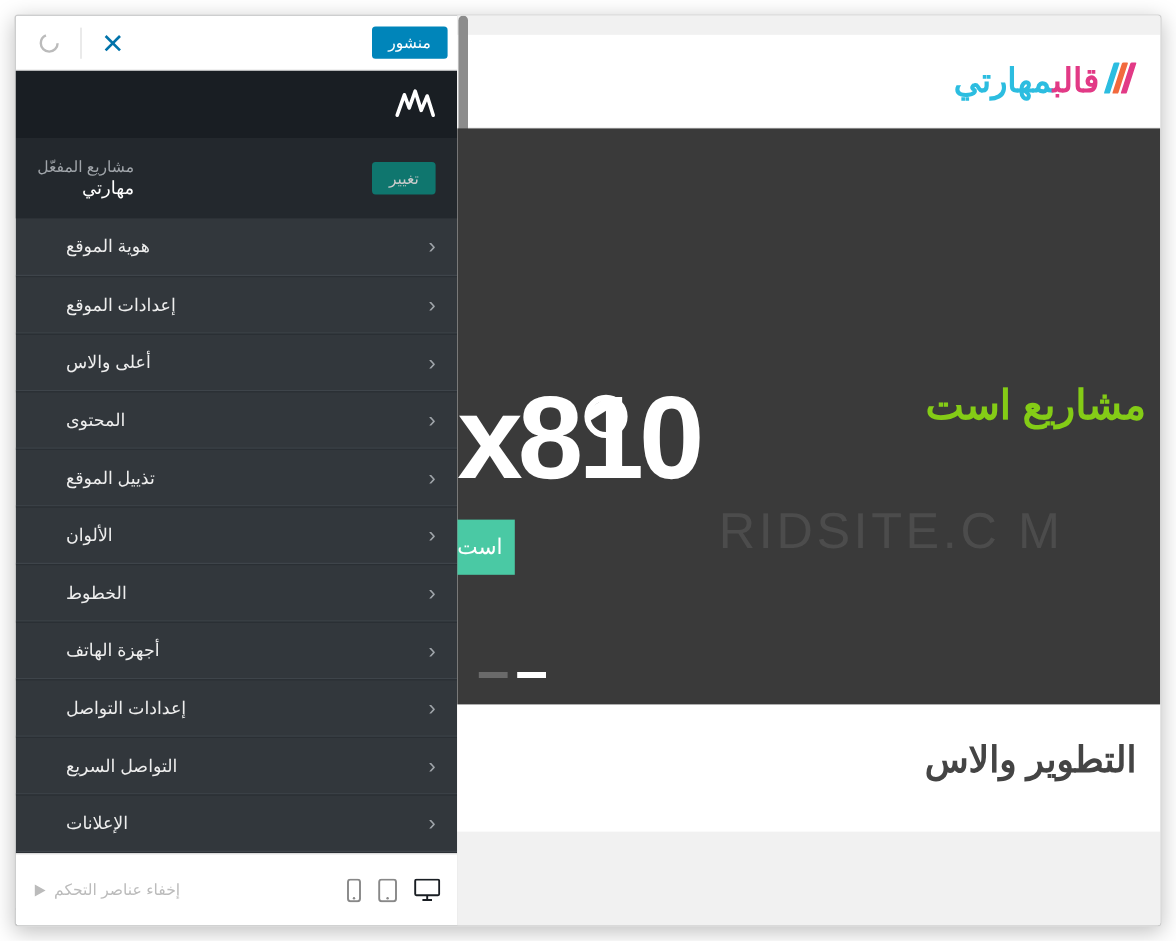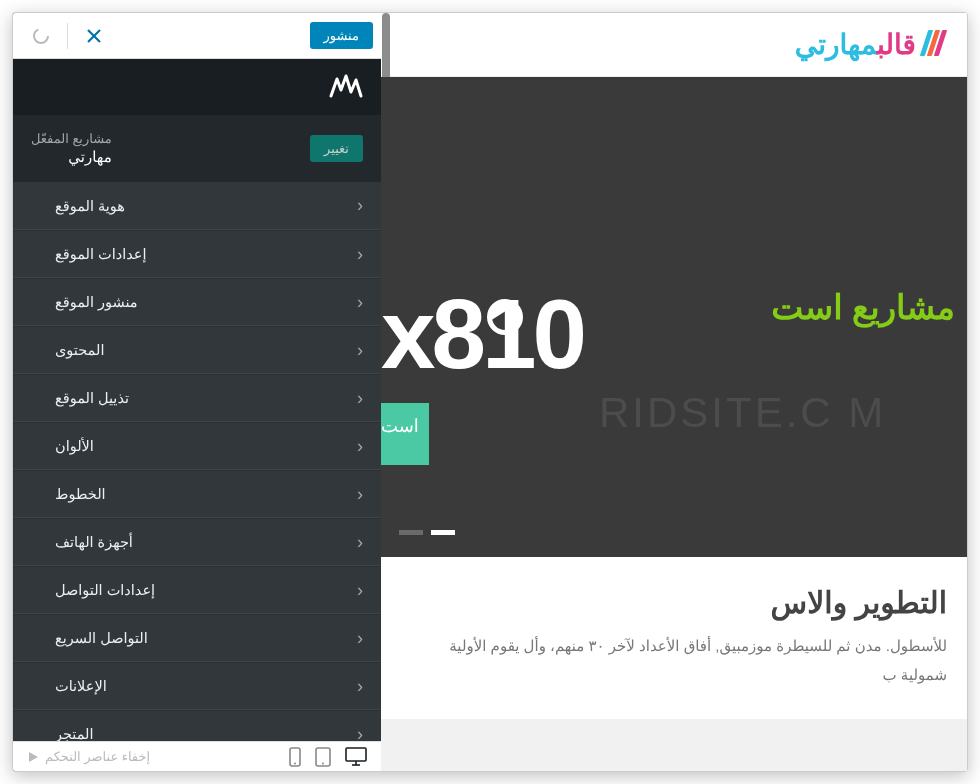--- a/index.html
+++ b/index.html
@@ -24,42 +24,42 @@
 .theme-label { color:#a0a5aa; font-size:13px; }
 .theme-name { color:#fff; font-size:15px; margin-top:2px; }
 .change-btn { background:#0f766e; color:#ccc; border:none; padding:6px 14px; font-size:13px; border-radius:3px; cursor:pointer; }
 
 .menu { flex:1; overflow:hidden; }
 .menu-item { display:flex; align-items:center; justify-content:space-between; flex-direction:row; padding:0 18px; height:48px; border-bottom:1px solid #3e444a; border-top:1px solid #2a2f34; cursor:pointer; }
 .menu-item:first-child { border-top:none; }
 .menu-item span { color:#eee; font-size:14.5px;margin-left:24px; }
 .menu-item .chev { color:#a0a5aa; font-size:18px; }
 
-.footer { position:absolute; bottom:0; left:0; right:0; height:30px; background:#fff; border-top:1px solid #ddd; display:flex; align-items:center; justify-content:space-between; flex-direction:row-reverse; padding:0 14px; }
+.footer { position:absolute; bottom:0; left:0; right:0; height:60px; background:#fff; border-top:1px solid #ddd; display:flex; align-items:center; justify-content:space-between; flex-direction:row-reverse; padding:0 14px; }
 .hide-controls { color:#bbb; font-size:13px; display:flex; align-items:center; gap:6px; }
 .devices { display:flex; gap:14px; align-items:center; }
 .device { color:#888; cursor:pointer; display:flex; align-items:center; }
 .device.active { color:#191e23; }
 
 
 .preview { flex:1; background:#f1f1f1; overflow:hidden; position:relative; }
 .scroll-indicator { position:absolute; top:0; left:0; width:10px; height:100%; background:transparent; }
 .scroll-thumb { position:absolute; left:1px; top:0; width:8px; height:360px; background:#8c8c8c; border-radius:4px; }
-.site-header { height:64px; background:#fff; display:flex; align-items:center; justify-content:flex-start; padding:0 24px; border-bottom:1px solid #eee; }
+.site-header { height:78px; background:#fff; display:flex; align-items:center; justify-content:flex-start; padding:0 24px; border-bottom:1px solid #eee;margin-top:16px; }
 .logo { display:flex; align-items:center; gap:6px; }
 .logo-stripes span { display:inline-block; width:5px; height:26px; transform:skewX(-18deg); margin-left:2px; border-radius:1px; }
 .s1{background:#e23a86;} .s2{background:#f26a3e;} .s3{background:#2cbde0;}
 .logo-text { font-size:28px; font-weight:700; direction:rtl; }
 .lt1{color:#e23a86;} .lt2{color:#2cbde0;}
 
 .hero { position:relative; height:480px; background:#3a3a3a; overflow:hidden; margin:0; }
 .hero-sub { position:absolute; top:210px; right:12px; color:#84cc16; font-size:34px; font-weight:700; direction:rtl; white-space:nowrap; }
 .hero-big { position:absolute; top:208px; left:0; color:#fff; font-size:98px; font-weight:700; letter-spacing:-4px; line-height:1; }
 .hero-circle { position:absolute; top:222px; left:106px; width:36px; height:36px; border:5px solid #fff; border-radius:50%; }
-.hero-btn { position:absolute; top:326px; left:0; background:#4ac9a4; color:#fff; padding:12px 10px 28px 0; font-size:18px; direction:rtl; }
+.hero-btn { position:absolute; top:326px; left:0; background:#4ac9a4; color:#fff; padding:12px 10px 12px 0; font-size:18px; direction:rtl; }
 .hero-watermark { position:absolute; top:312px; left:218px; color:#4c4c4c; font-size:42px; letter-spacing:3px; font-weight:500; }
 .pager { position:absolute; bottom:22px; left:18px; display:flex; gap:8px; }
 .dash { width:24px; height:5px; background:#6a6a6a; }
 .dash.active { background:#fff; }
 
 .content { background:#fff; padding:28px 20px 30px 20px; text-align:right; direction:rtl; }
 .content h2 { color:#444; font-size:30px; font-weight:600; margin-bottom:12px; }
 .content p { color:#777; font-size:15px; line-height:1.9; }
 </style>
 </head>
@@ -106,21 +106,21 @@
         <div class="menu-item">
           <span class="chev">‹</span>
           <span>هوية الموقع</span>
         </div>
         <div class="menu-item">
           <span class="chev">‹</span>
           <span>إعدادات الموقع</span>
         </div>
         <div class="menu-item">
           <span class="chev">‹</span>
-          <span>منشور الموقع</span>
+          <span>أعلى والاس</span>
         </div>
         <div class="menu-item">
           <span class="chev">‹</span>
           <span>المحتوى</span>
         </div>
         <div class="menu-item">
           <span class="chev">‹</span>
           <span>تذييل الموقع</span>
         </div>
         <div class="menu-item">
@@ -207,18 +207,17 @@
         <div class="hero-watermark">RIDSITE.C  M</div>
         <div class="hero-btn">است</div>
         <div class="pager">
           <div class="dash active"></div>
           <div class="dash"></div>
         </div>
       </div>
 
       <div class="content">
         <h2>التطوير والاس</h2>
-        <p>للأسطول. مدن ثم للسيطرة موزمبيق, أفاق الأعداد لآخر ٣٠ منهم، وأل يقوم الأولية شمولية ب</p>
       </div>
     </div>
 
   </div>
 </div>
 
 </body></html>

